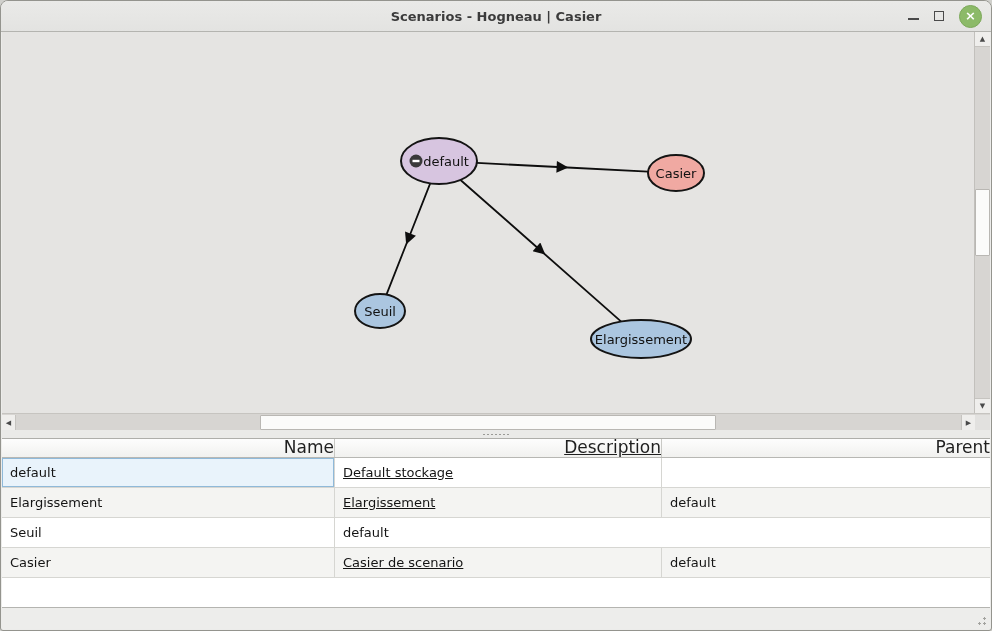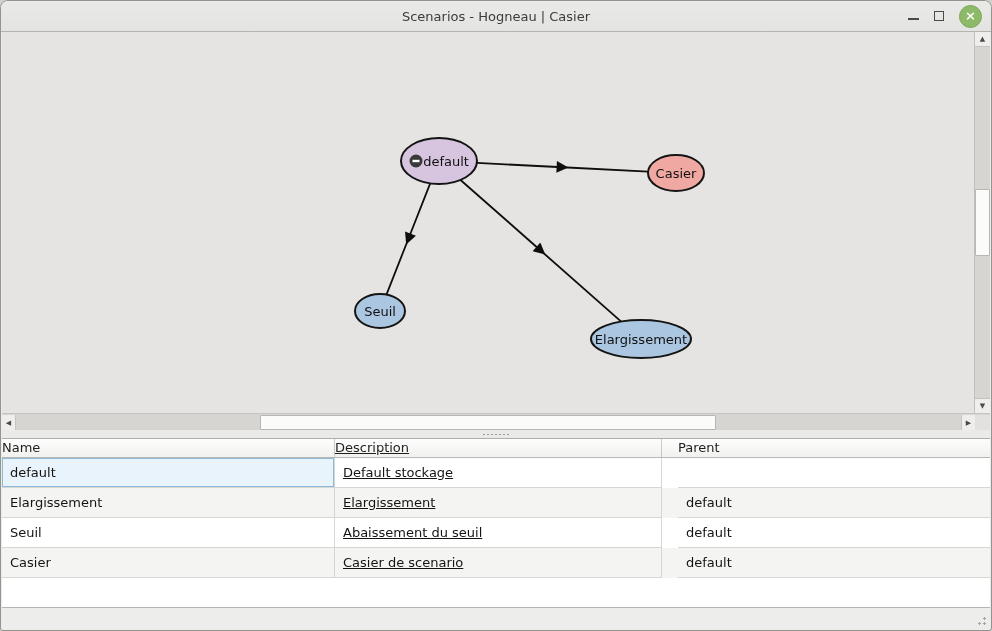--- a/index.html
+++ b/index.html
@@ -1,21 +1,21 @@
 <!DOCTYPE html>
 <html><head>
 <meta charset="utf-8">
 <style>
   html,body{margin:0;padding:0;background:#d0d0cc;}
   body{width:992px;height:631px;font-family:"DejaVu Sans","Liberation Sans",sans-serif;-webkit-font-smoothing:antialiased;}
   .window{position:relative;width:992px;height:631px;box-sizing:border-box;border:1px solid #94948e;border-radius:8px 8px 3px 3px;background:#ececea;overflow:hidden;}
 
   
   .titlebar{position:absolute;top:0;left:0;right:0;height:30px;background:linear-gradient(#eaeae8,#e3e3e1);border-bottom:1px solid #b4b4b0;display:flex;align-items:center;justify-content:center;}
-  .title{font-size:13px;font-weight:normal;color:#3b3b3b;}
+  .title{font-size:13px;font-weight:bold;color:#3b3b3b;}
   .win-controls{position:absolute;right:9px;top:0;height:30px;display:flex;align-items:center;gap:15px;}
   .wc-min{width:11px;height:2px;background:#4a4a4a;margin-top:6px;}
   .wc-max{width:10px;height:10px;border:1.5px solid #4a4a4a;background:transparent;box-sizing:border-box;}
   .wc-close{width:21px;height:21px;border-radius:50%;background:#8cba68;border:1px solid #7ca85a;color:#ffffff;font-size:13px;line-height:19px;text-align:center;font-weight:bold;}
 
   
   .graph-area{position:absolute;top:31px;left:1px;width:973px;height:381px;background:#e5e4e2;overflow:hidden;}
 
   
   .vscroll{position:absolute;top:31px;right:1px;width:16px;height:381px;background:#d7d5d2;border-left:1px solid #c2c0bc;box-sizing:border-box;}
@@ -30,25 +30,25 @@
   .corner{position:absolute;top:1px;right:0;width:15px;height:15px;background:#e2e1df;}
   .hthumb{position:absolute;top:1px;left:258px;width:456px;height:15px;background:#fbfbfa;border:1px solid #b9b7b3;box-sizing:border-box;border-radius:1px;}
 
   
   .splitter{position:absolute;top:429px;left:1px;right:1px;height:8px;background:#eaeae8;display:flex;align-items:center;justify-content:center;}
   .splitter-dots{width:28px;height:3px;background-image:radial-gradient(#9a9a96 1px,transparent 1.1px);background-size:4px 3px;}
 
   
   .table-area{position:absolute;top:437px;left:1px;right:1px;bottom:23px;background:#ffffff;border-top:1px solid #aeaeaa;display:flex;flex-direction:column;overflow:hidden;}
   .thead{display:flex;height:18px;flex:0 0 18px;background:linear-gradient(#fdfdfd,#f1f1ef);border-bottom:1px solid #b7b7b3;}
-  .th{font-size:13px;color:#1f1f1f;text-align:left;line-height:17px;border-right:1px solid #c9c9c5;box-sizing:border-box;overflow:hidden;}
+  .th{font-size:17px;color:#1f1f1f;text-align:right;line-height:17px;border-right:1px solid #c9c9c5;box-sizing:border-box;overflow:hidden;}
   .th:last-child{border-right:none;}
   .col-name{width:333px;flex:0 0 333px;}
   .col-desc{width:327px;flex:0 0 327px;text-decoration:underline;}
-  .col-parent{flex:1 1 auto;margin-left:16px;}
+  .col-parent{flex:1 1 auto;}
   .trow{display:flex;height:30px;flex:0 0 30px;}
   .trow.alt{background:#f4f4f2;}
   .td{font-size:13px;color:#141414;line-height:29px;padding-left:8px;box-sizing:border-box;border-right:1px solid #d6d6d2;border-bottom:1px solid #d6d6d2;white-space:nowrap;overflow:hidden;}
   .td:last-child{border-right:none;}
   .td.selected{background:#e9f3fb;box-shadow:inset 0 0 0 1px #8fb9d9;}
   .tfill{flex:1 1 auto;background:#ffffff;}
 
   
   .statusbar{position:absolute;left:1px;right:1px;bottom:1px;height:21px;background:#ededeb;border-top:1px solid #b4b4b0;}
   .grip{position:absolute;right:3px;bottom:3px;width:13px;height:13px;background-image:radial-gradient(#a2a29e 1px,transparent 1.1px);background-size:5px 5px;background-position:bottom right;clip-path:polygon(100% 0,100% 100%,0 100%);}
@@ -133,21 +133,20 @@
           <div class="td col-desc">Default stockage</div>
           <div class="td col-parent"></div>
         </div>
         <div class="trow alt">
           <div class="td col-name">Elargissement</div>
           <div class="td col-desc">Elargissement</div>
           <div class="td col-parent">default</div>
         </div>
         <div class="trow">
           <div class="td col-name">Seuil</div>
-          <div class="td col-desc">Abaissement du seuil</div>
           <div class="td col-parent">default</div>
         </div>
         <div class="trow alt">
           <div class="td col-name">Casier</div>
           <div class="td col-desc">Casier de scenario</div>
           <div class="td col-parent">default</div>
         </div>
       </div>
     <div class="tfill"></div>
   </div>

